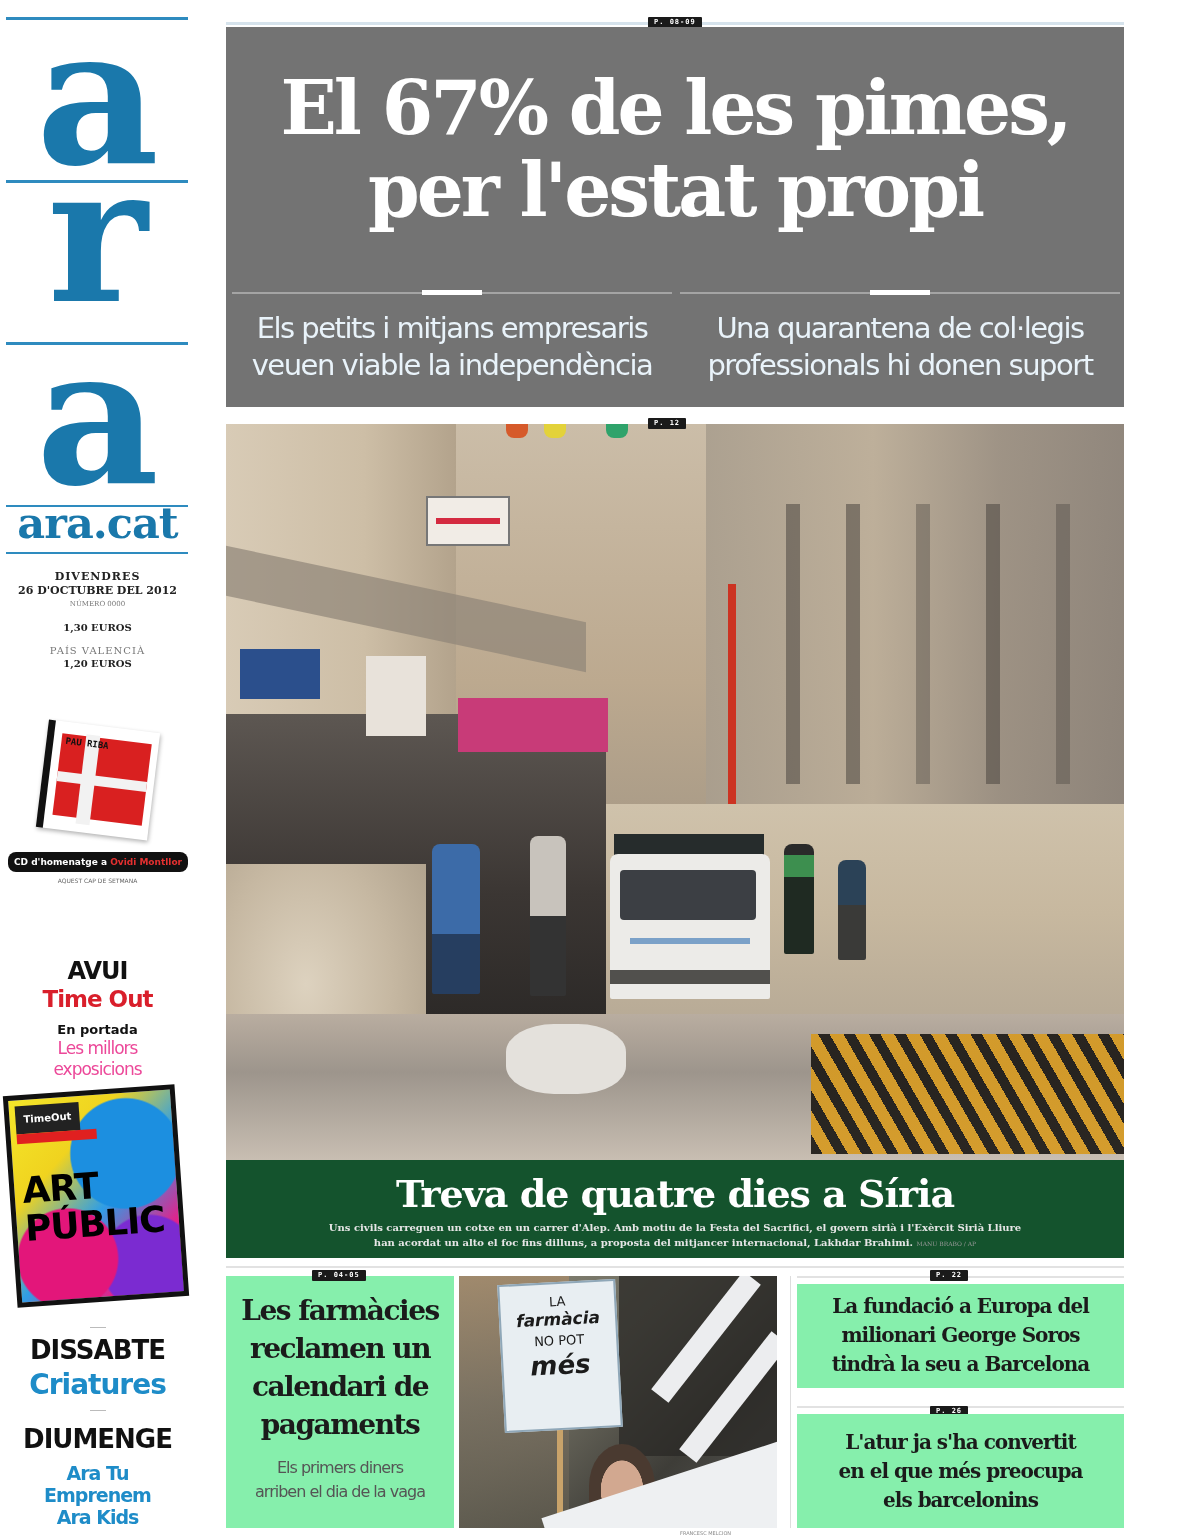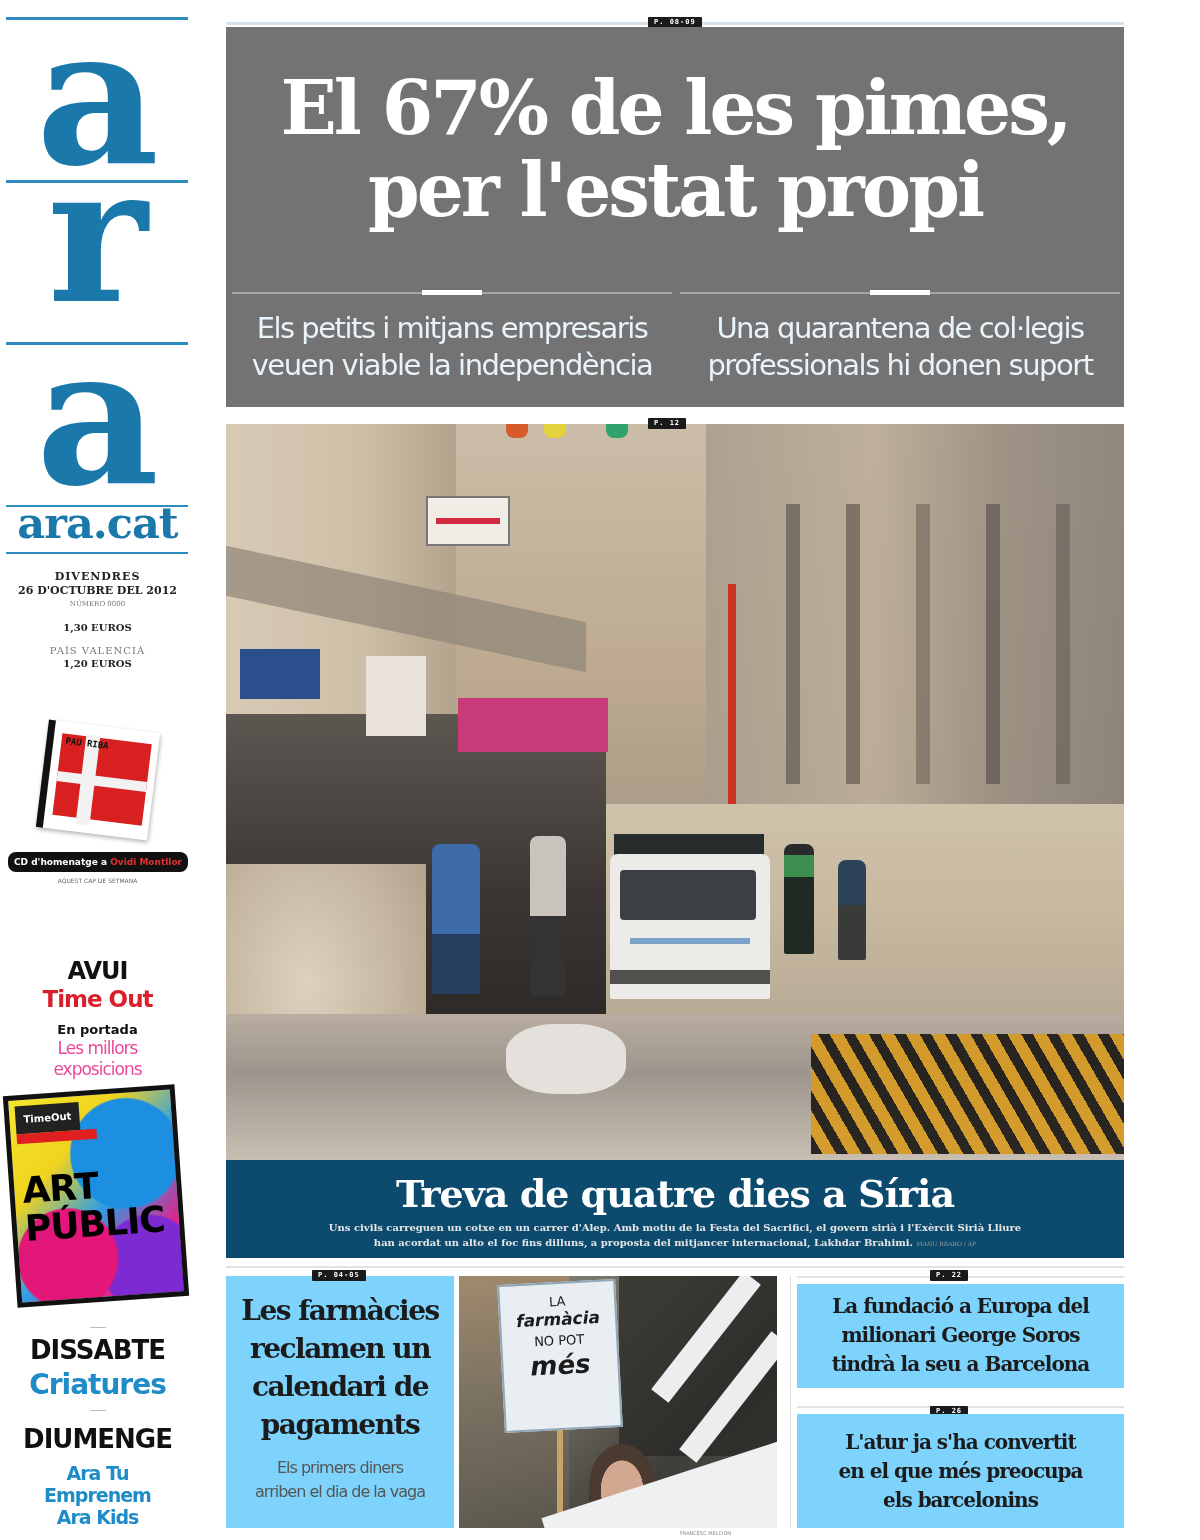--- a/index.html
+++ b/index.html
@@ -102,30 +102,30 @@
   .ph-truck .grill { position: absolute; left: 20px; top: 84px; width: 120px; height: 6px; background: #7ba1c8; }
   .ph-truck .bumper { position: absolute; left: 0; top: 116px; width: 160px; height: 14px; background: #51504d; }
   .ph-truck-bed { position: absolute; left: 388px; top: 410px; width: 150px; height: 24px; background: #262c2c; }
   .ph-person { position: absolute; border-radius: 8px 8px 2px 2px; }
   .ph-person.p1 { left: 206px; top: 420px; width: 48px; height: 150px; background: linear-gradient(180deg,#3c6ba8 0 60%, #263e60 60%); }
   .ph-person.p2 { left: 304px; top: 412px; width: 36px; height: 160px; background: linear-gradient(180deg,#c8c3bc 0 50%, #333 50%); }
   .ph-person.p3 { left: 558px; top: 420px; width: 30px; height: 110px; background: linear-gradient(180deg,#2a2a2a 0 10%, #3d8f4f 10% 30%, #1f2a22 30%); }
   .ph-person.p4 { left: 612px; top: 436px; width: 28px; height: 100px; background: linear-gradient(180deg,#2b4257 0 45%, #3a3a38 45%); }
   .ph-bunting { position: absolute; top: 0; width: 22px; height: 14px; border-radius: 0 0 8px 8px; }
 
-  .caption-box { position: absolute; left: 226px; top: 1160px; width: 898px; height: 98px; background: #0c4a6e; }
+  .caption-box { position: absolute; left: 226px; top: 1160px; width: 898px; height: 98px; background: #14532d; }
   .caption-title { position: absolute; left: 0; top: 12px; width: 898px; text-align: center; color: #fff;
     font-family: "DejaVu Serif", serif; font-weight: bold; font-size: 38px; line-height: 44px; letter-spacing: -1px; }
   .caption-text { position: absolute; left: 20px; top: 60px; width: 858px; text-align: center; color: #e6e6e6;
     font-family: "DejaVu Serif", serif; font-weight: bold; font-size: 10px; line-height: 15px; }
   .caption-credit { color: #999; font-weight: normal; font-size: 6px; }
 
   
   .bottom-rule { position: absolute; left: 226px; top: 1266px; width: 898px; height: 2px; background: #e2e2e2; }
-  .story-box { position: absolute; background: #7dd3fc; }
+  .story-box { position: absolute; background: #86efac; }
   .farm-box { left: 226px; top: 1276px; width: 228px; height: 252px; }
   .farm-title { position: absolute; left: 0; top: 16px; width: 228px; text-align: center; color: #1b1b1b;
     font-family: "DejaVu Serif", serif; font-weight: bold; font-size: 28px; line-height: 38px; letter-spacing: -1.5px; }
   .farm-sub { position: absolute; left: 0; top: 180px; width: 228px; text-align: center; color: #555;
     font-family: "DejaVu Sans", sans-serif; font-size: 16px; line-height: 24px; letter-spacing: -1px; }
 
   .farm-photo { position: absolute; left: 459px; top: 1276px; width: 318px; height: 252px; overflow: hidden;
     background: linear-gradient(135deg, #8c8a7a 0%, #6c6a5e 40%, #3e3d38 70%, #5a5a58 100%); }
   .farm-photo .bg-tree { position: absolute; left: 0; top: 0; width: 110px; height: 252px;
     background: linear-gradient(180deg,#a58a6a 0%, #7a7060 50%, #5e5a4e 100%); opacity: 0.8; }

